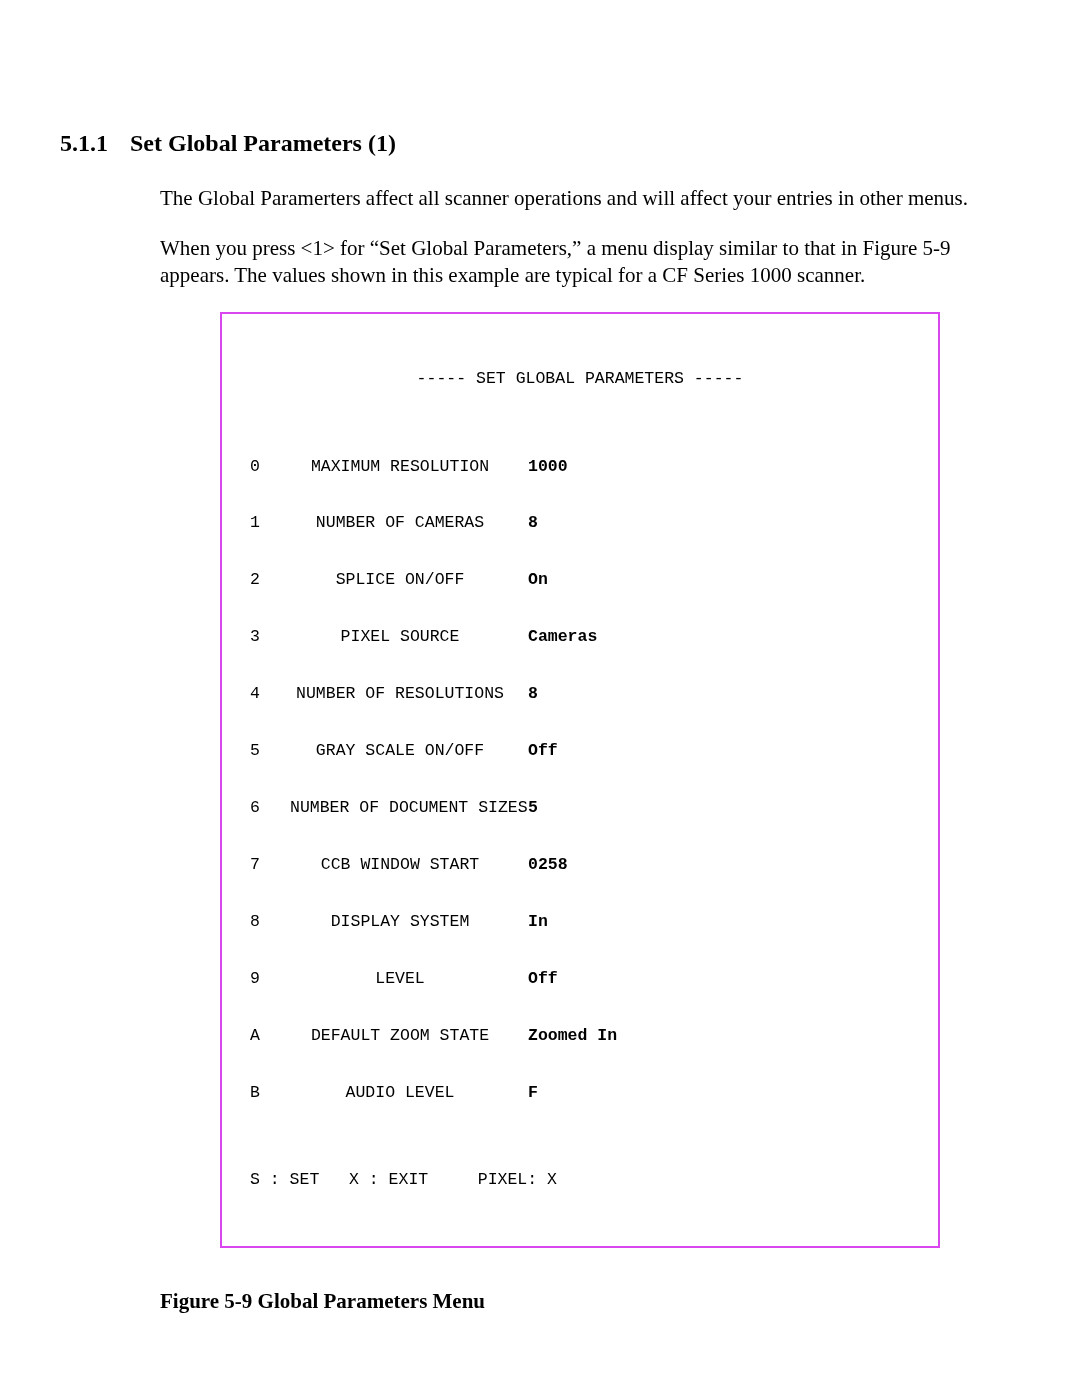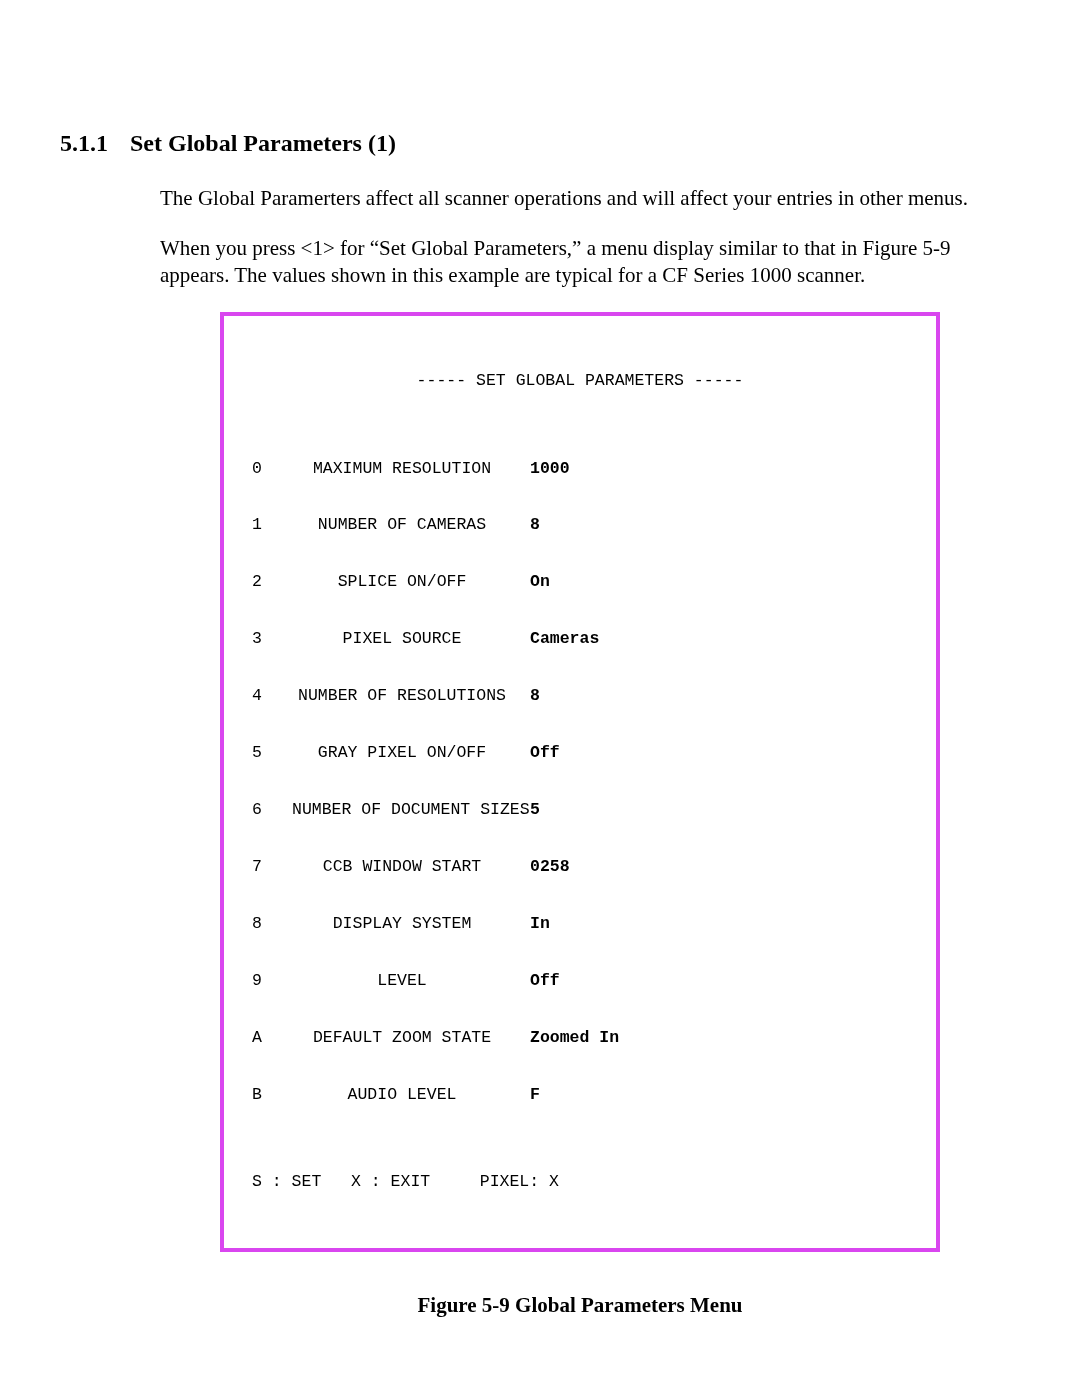--- a/index.html
+++ b/index.html
@@ -31,21 +31,21 @@
   }
   .body {
     margin-left: 100px;
     font-size: 21px;
     line-height: 1.25;
   }
   .body p {
     margin: 0 0 24px 0;
   }
   .menu-box {
-    border: 4px solid #d946ef;
+    border: 2px solid #d946ef;
     margin: 12px 60px 40px 60px;
     padding: 18px 28px 18px 28px;
     font-family: "Courier New", Courier, monospace;
     font-size: 16.5px;
     line-height: 1.15;
     white-space: pre;
   }
   .menu-title {
     text-align: center;
     margin-bottom: 12px;
@@ -70,21 +70,20 @@
     vertical-align: top;
   }
   .menu-footer {
     margin-top: 12px;
   }
   .menu-ready {
     text-align: center;
     margin-top: 18px;
   }
   .figure-caption {
-    text-align: center;
     font-weight: bold;
     font-size: 21px;
     margin: 10px 0 30px 0;
   }
 </style>
 </head>
 <body>
 
 <div class="page">
 
@@ -98,21 +97,21 @@
     <p>When you press &lt;1&gt; for “Set Global Parameters,” a menu display similar to that in Figure 5-9 appears.  The values shown in this example are typical for a CF Series 1000 scanner.</p>
 
     <div class="menu-box">
       <div class="menu-title">----- SET GLOBAL PARAMETERS -----</div>
 
       <div class="menu-row"><span class="menu-idx">0</span><span class="menu-key">MAXIMUM RESOLUTION</span><span class="menu-val">1000</span></div>
       <div class="menu-row"><span class="menu-idx">1</span><span class="menu-key">NUMBER OF CAMERAS</span><span class="menu-val">8</span></div>
       <div class="menu-row"><span class="menu-idx">2</span><span class="menu-key">SPLICE ON/OFF</span><span class="menu-val">On</span></div>
       <div class="menu-row"><span class="menu-idx">3</span><span class="menu-key">PIXEL SOURCE</span><span class="menu-val">Cameras</span></div>
       <div class="menu-row"><span class="menu-idx">4</span><span class="menu-key">NUMBER OF RESOLUTIONS</span><span class="menu-val">8</span></div>
-      <div class="menu-row"><span class="menu-idx">5</span><span class="menu-key">GRAY PIXEL ON/OFF</span><span class="menu-val">Off</span></div>
+      <div class="menu-row"><span class="menu-idx">5</span><span class="menu-key">GRAY SCALE ON/OFF</span><span class="menu-val">Off</span></div>
       <div class="menu-row"><span class="menu-idx">6</span><span class="menu-key">NUMBER OF DOCUMENT SIZES</span><span class="menu-val">5</span></div>
       <div class="menu-row"><span class="menu-idx">7</span><span class="menu-key">CCB WINDOW START</span><span class="menu-val">0258</span></div>
       <div class="menu-row"><span class="menu-idx">8</span><span class="menu-key">DISPLAY SYSTEM</span><span class="menu-val">In</span></div>
       <div class="menu-row"><span class="menu-idx">9</span><span class="menu-key">LEVEL</span><span class="menu-val">Off</span></div>
       <div class="menu-row"><span class="menu-idx">A</span><span class="menu-key">DEFAULT ZOOM STATE</span><span class="menu-val">Zoomed In</span></div>
       <div class="menu-row"><span class="menu-idx">B</span><span class="menu-key">AUDIO LEVEL</span><span class="menu-val">F</span></div>
 
       <div class="menu-footer">S : SET   X : EXIT     PIXEL: X</div>
     </div>
 

